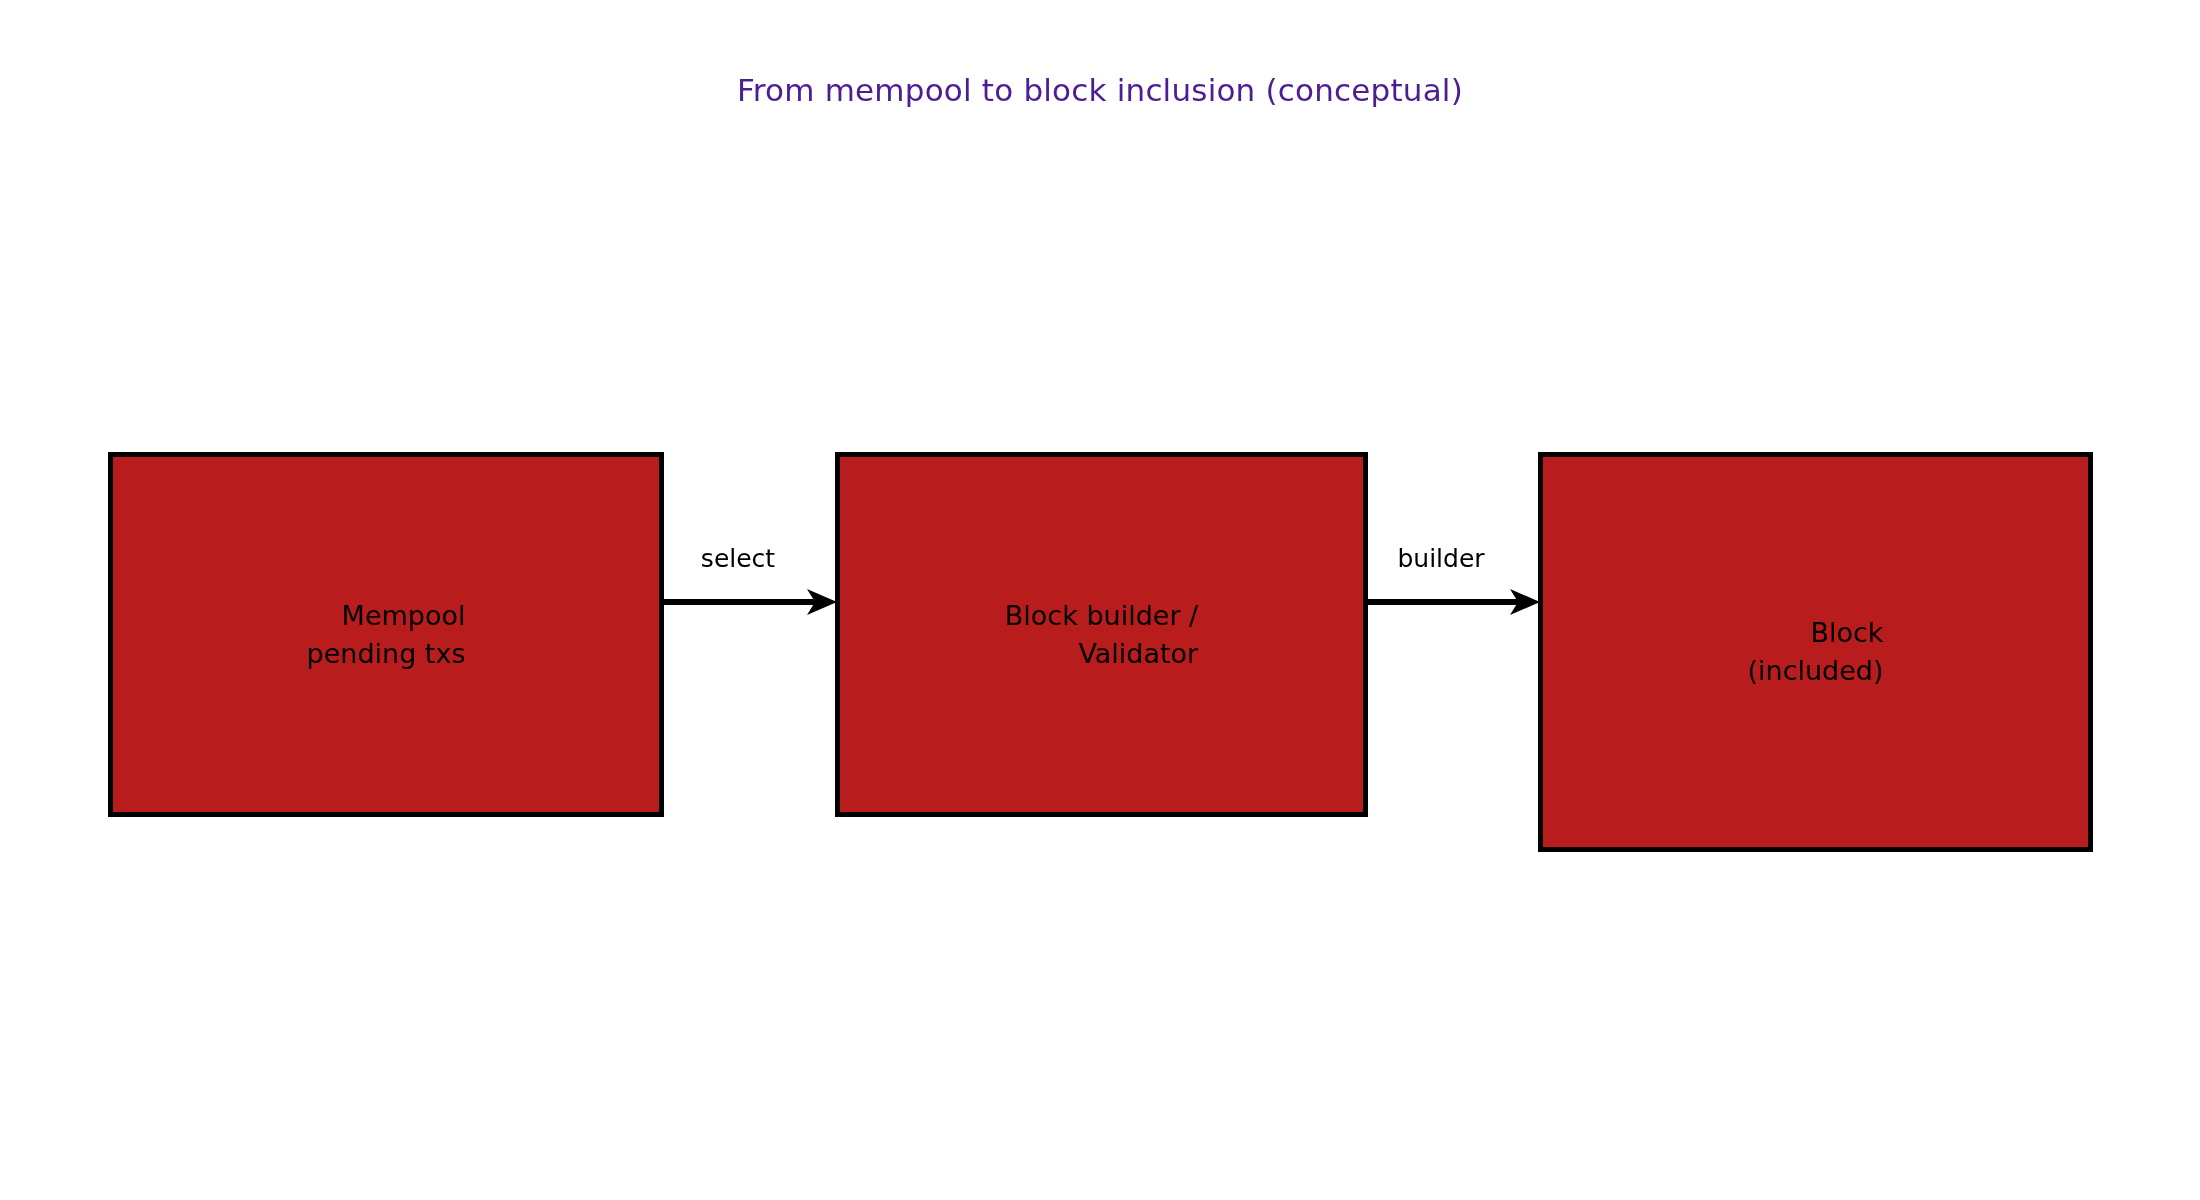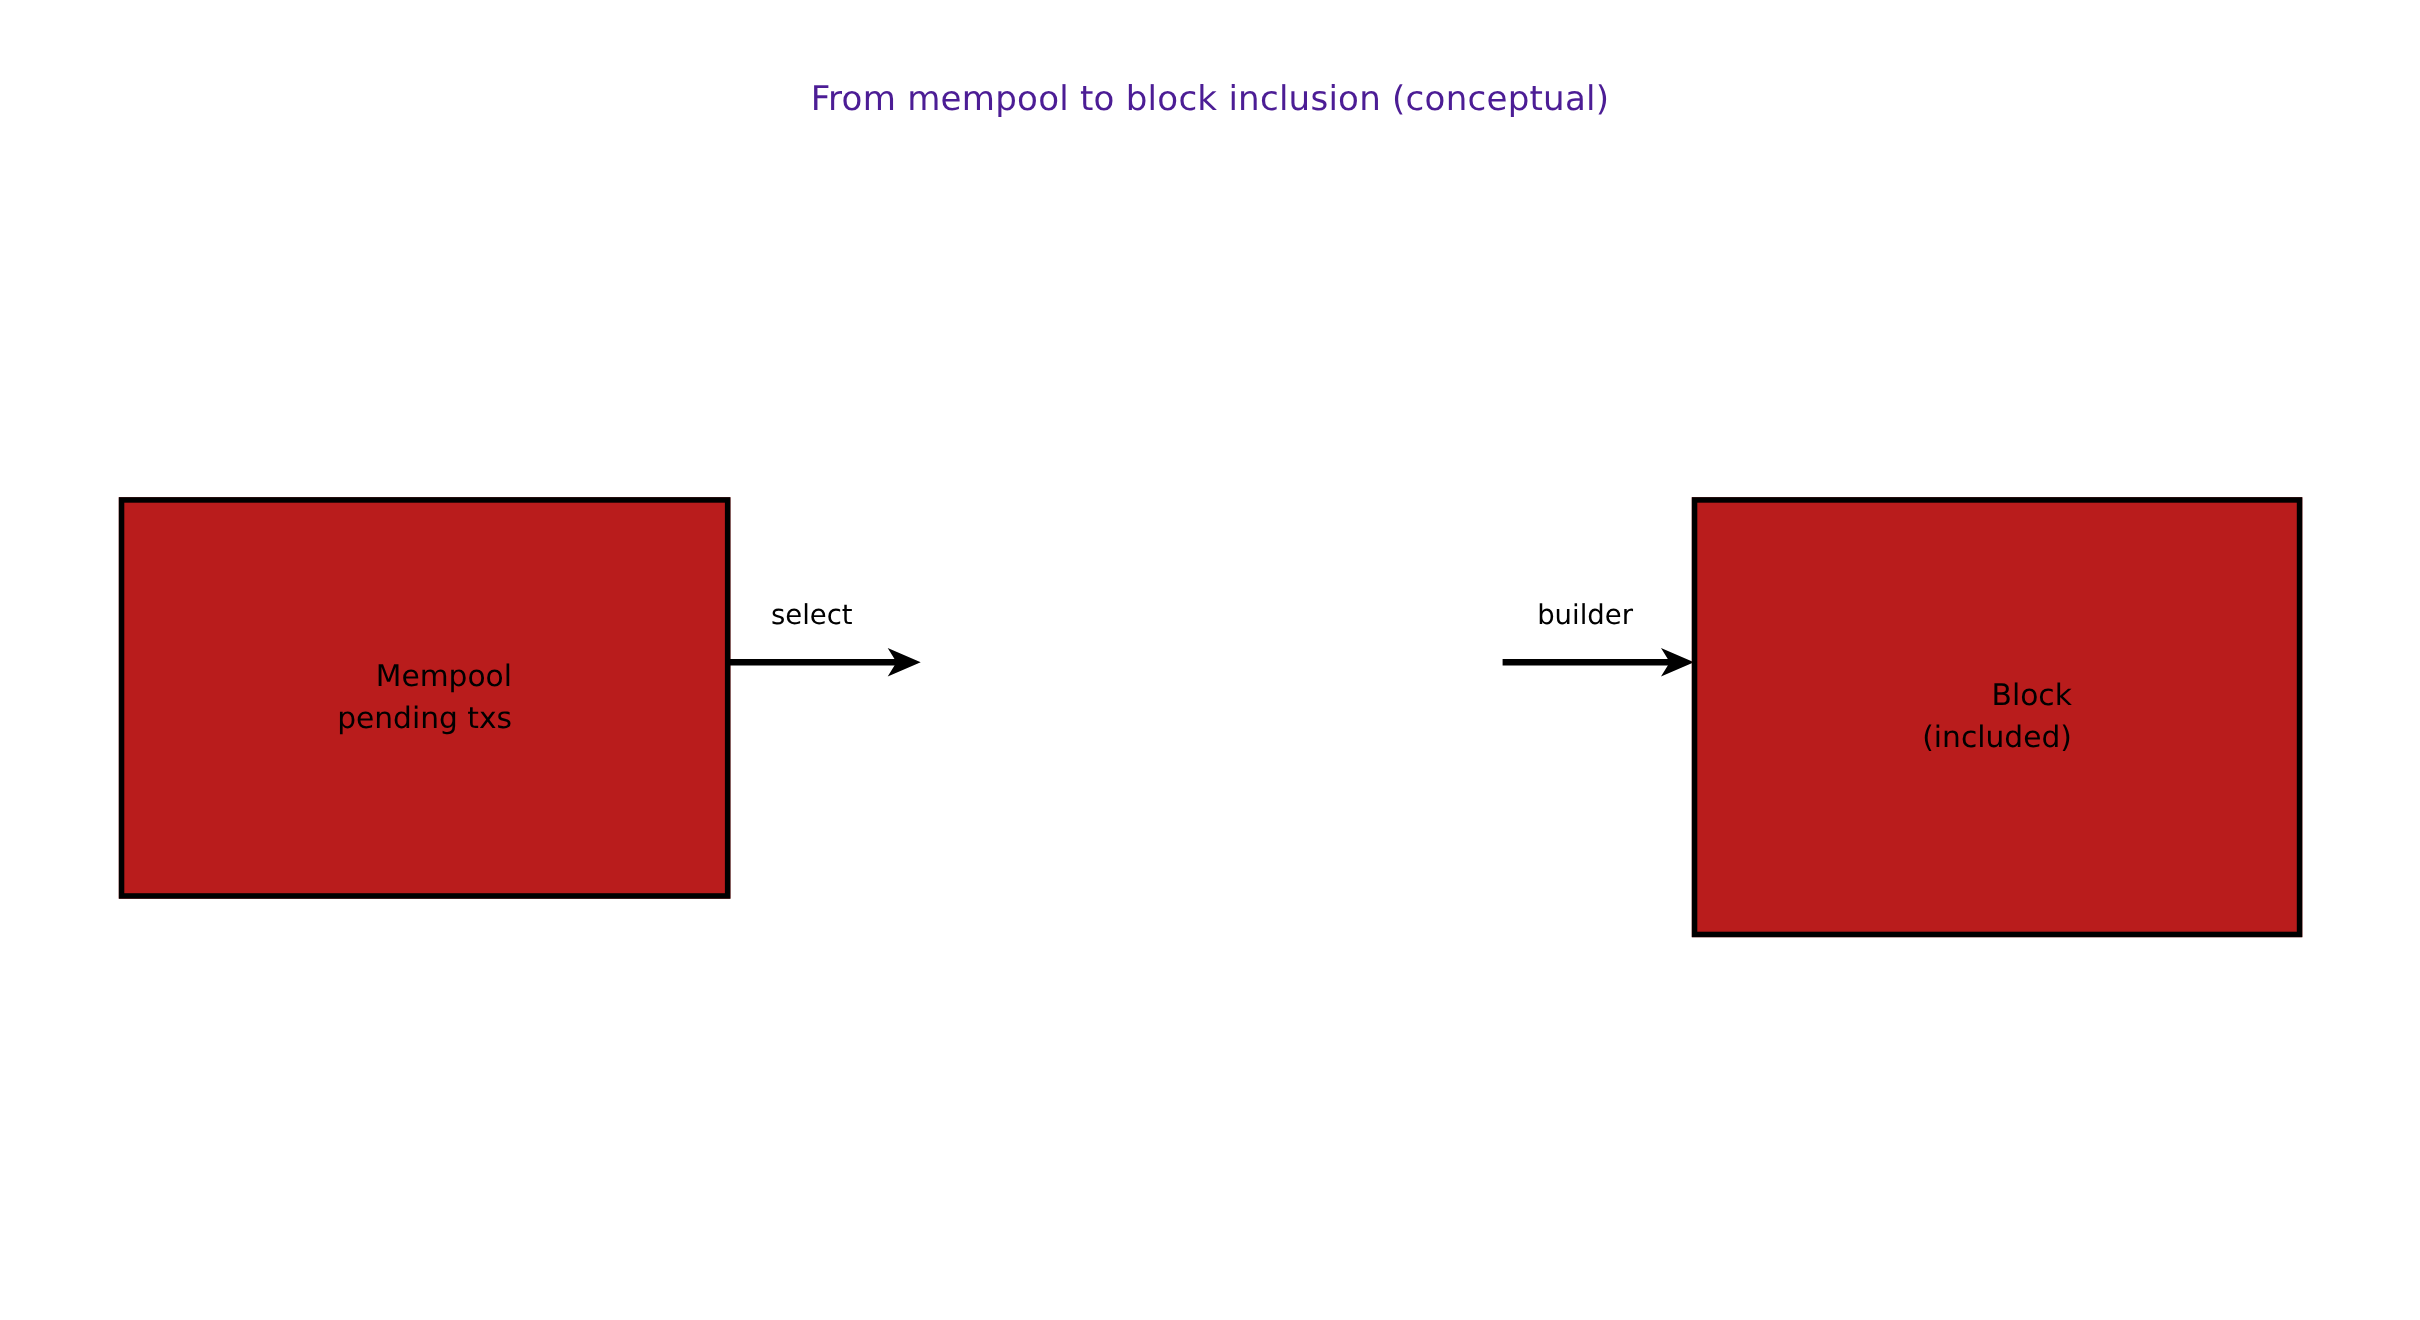--- a/index.html
+++ b/index.html
@@ -94,20 +94,24 @@
   </div>
 
   <div class="edge" id="edge-select">
     <svg width="174" height="40" viewBox="0 0 174 40">
       <line x1="0" y1="18" x2="154" y2="18" stroke="#000000" stroke-width="6"></line>
       <polygon points="174,18 144,5 152,18 144,31" fill="#000000"></polygon>
     </svg>
   </div>
   <div class="edge-label" id="edge-select-label">select</div>
 
+  <div class="node" id="node-builder">
+    <div class="node-label">Block builder /
+Validator</div>
+  </div>
 
   <div class="edge" id="edge-include">
     <svg width="174" height="40" viewBox="0 0 174 40">
       <line x1="0" y1="18" x2="154" y2="18" stroke="#000000" stroke-width="6"></line>
       <polygon points="174,18 144,5 152,18 144,31" fill="#000000"></polygon>
     </svg>
   </div>
   <div class="edge-label" id="edge-include-label">builder</div>
 
   <div class="node" id="node-block">

